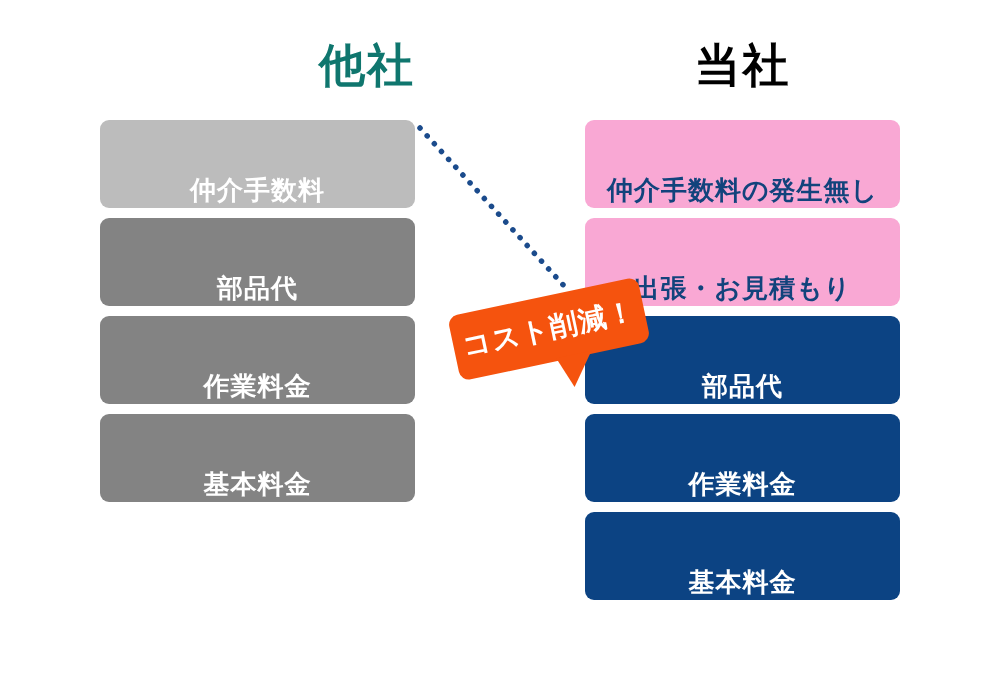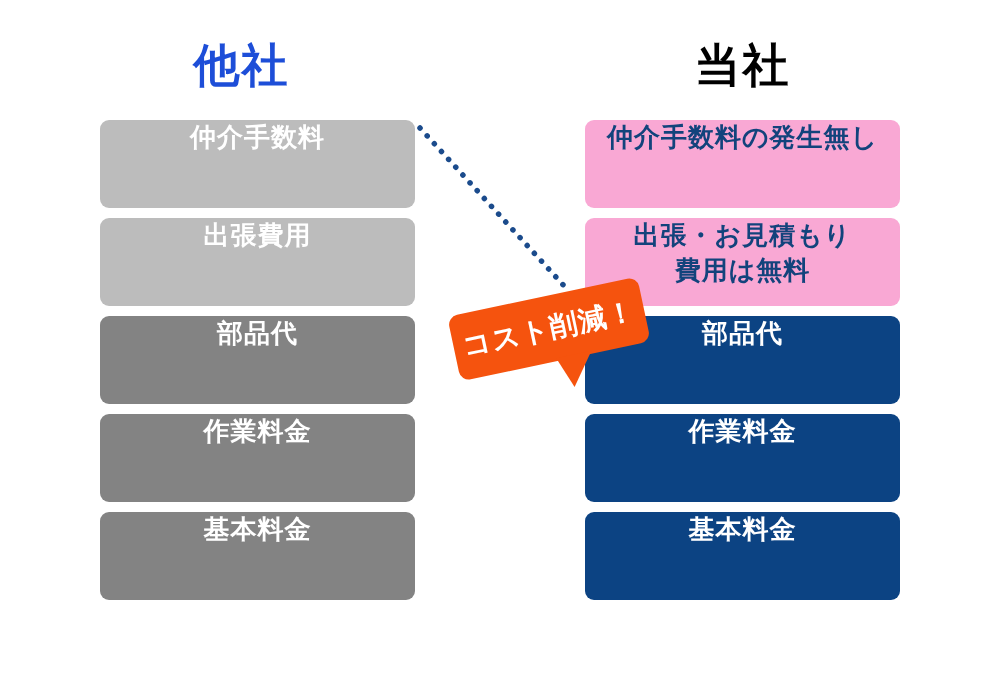--- a/index.html
+++ b/index.html
@@ -19,42 +19,42 @@
     position: absolute;
     top: 38px;
     width: 315px;
     margin: 0;
     text-align: center;
     font-size: 46px;
     font-weight: 900;
     letter-spacing: 2px;
     line-height: 1.2;
   }
-  .col-title.left  { left: 84px; color: #1d4ed8; }
+  .col-title.left  { left: 100px; color: #0f766e; text-align: right; }
   .col-title.right { left: 585px; color: #000000; }
 
   .col {
     position: absolute;
     top: 120px;
     width: 315px;
     display: flex;
     flex-direction: column;
     gap: 10px;
     z-index: 1;
   }
   .col.left  { left: 100px; }
   .col.right { left: 585px; }
 
   .box {
     height: 88px;
     border-radius: 9px;
     display: flex;
     flex-direction: column;
     align-items: center;
-    justify-content: flex-start;
+    justify-content: flex-end;
     font-size: 26px;
     font-weight: 700;
     letter-spacing: 1px;
     text-align: center;
     line-height: 1.35;
   }
   .box.gray-light { background: #bcbcbc; color: #ffffff; }
   .box.gray-dark  { background: #838383; color: #ffffff; }
   .box.blue-light { background: #f9a8d4; color: #12437c; }
   .box.blue-dark  { background: #0c4383; color: #ffffff; }
@@ -104,41 +104,37 @@
 <div class="stage">
 
   <h2 class="col-title left">他社</h2>
 
   <h2 class="col-title right">当社</h2>
 
   <div class="col left">
     <div class="box gray-light">
       <span>仲介手数料</span>
     </div>
-    <div class="box gray-light">
-      <span>出張費用</span>
-    </div>
     <div class="box gray-dark">
       <span>部品代</span>
     </div>
     <div class="box gray-dark">
       <span>作業料金</span>
     </div>
     <div class="box gray-dark">
       <span>基本料金</span>
     </div>
   </div>
 
   <div class="col right">
     <div class="box blue-light">
       <span>仲介手数料の発生無し</span>
     </div>
     <div class="box blue-light">
       <span>出張・お見積もり</span>
-      <span>費用は無料</span>
     </div>
     <div class="box blue-dark">
       <span>部品代</span>
     </div>
     <div class="box blue-dark">
       <span>作業料金</span>
     </div>
     <div class="box blue-dark">
       <span>基本料金</span>
     </div>

